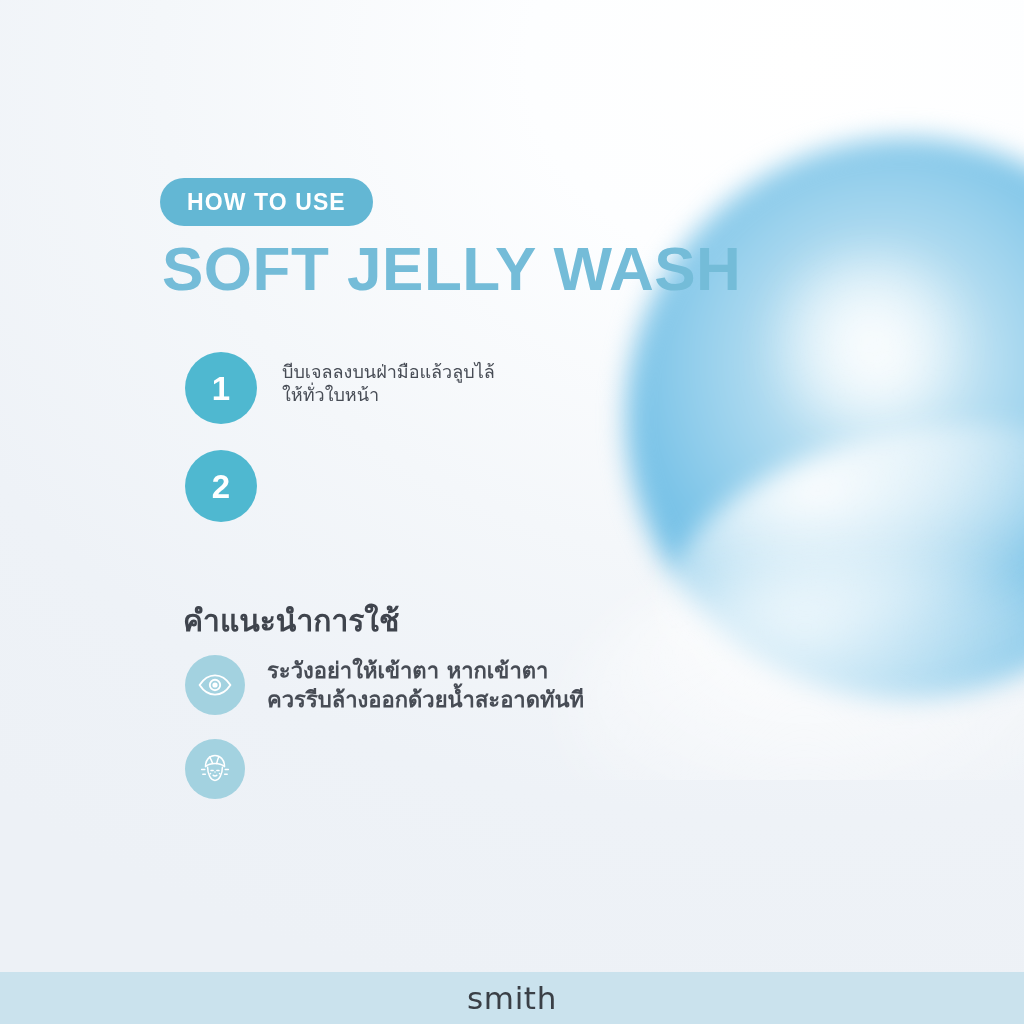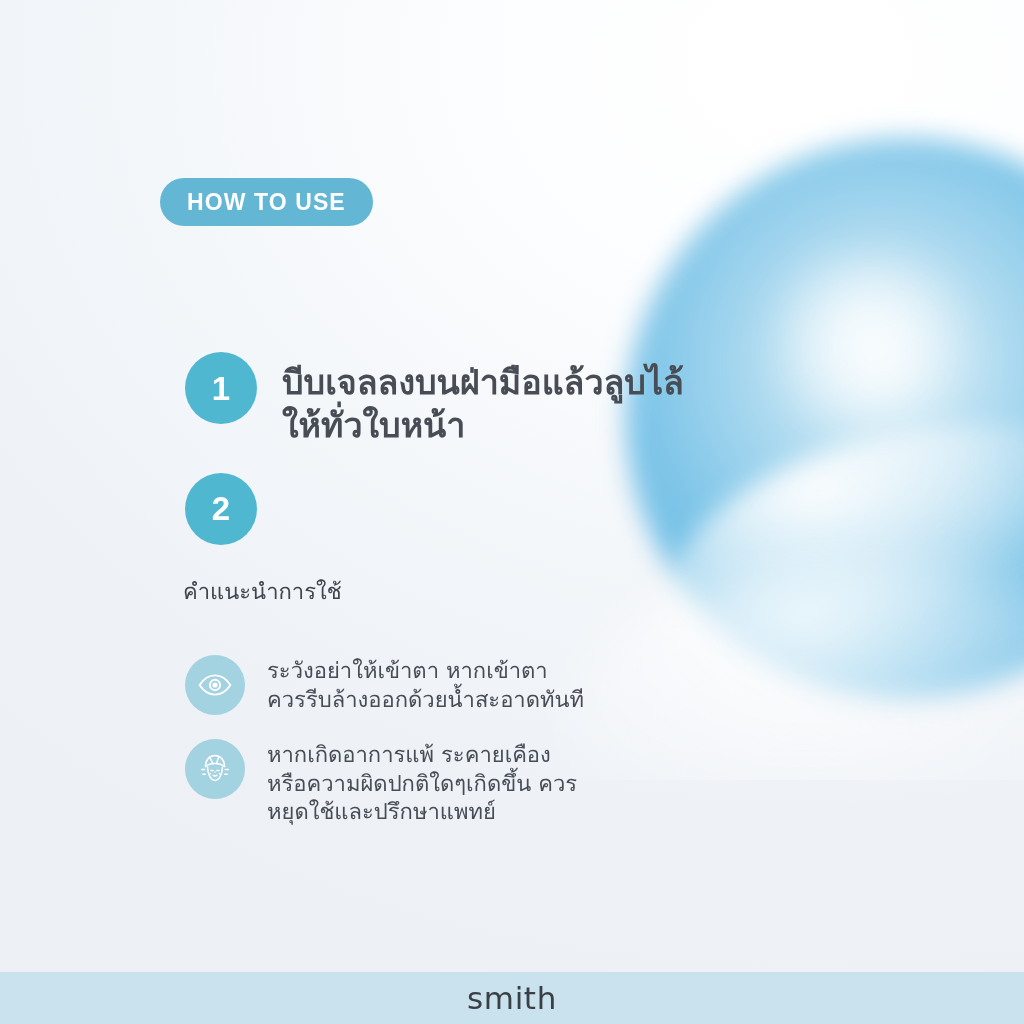--- a/index.html
+++ b/index.html
@@ -143,35 +143,35 @@
     justify-content: center;
     font-family: "Liberation Sans", sans-serif;
     font-size: 33px;
     font-weight: bold;
     line-height: 1;
   }
   .step-text {
     margin-left: 25px;
     padding-top: 9px;
     color: #474c55;
-    font-size: 34px;
-    font-weight: bold;
+    font-size: 18px;
+    font-weight: normal;
     line-height: 1.26;
     white-space: pre-line;
   }
 
   
   .caution-title {
     position: absolute;
     left: 23px;
-    top: 580px;
+    top: 604px;
     margin: 0;
     color: #3f444d;
-    font-size: 22px;
-    font-weight: normal;
+    font-size: 30px;
+    font-weight: bold;
     line-height: 1.1;
   }
   .cautions {
     position: absolute;
     left: 25px;
     top: 655px;
     width: 610px;
   }
   .caution {
     display: flex;
@@ -189,21 +189,21 @@
     justify-content: center;
   }
   .caution-icon svg {
     display: block;
   }
   .caution-text {
     margin-left: 22px;
     padding-top: 2px;
     color: #474c55;
     font-size: 22px;
-    font-weight: normal;
+    font-weight: bold;
     line-height: 1.3;
     white-space: pre-line;
   }
 
   
   .footer {
     position: absolute;
     left: 0;
     bottom: 0;
     width: 1024px;
@@ -230,20 +230,21 @@
     <div class="orb"></div>
     <div class="orb-glow"></div>
     <div class="orb-streak"></div>
     <div class="orb-soft-bottom"></div>
   </div>
 
   <div class="content">
 
     <div class="badge">HOW TO USE</div>
 
+    <h1 class="headline">SOFT JELLY WASH</h1>
 
     <div class="steps">
 
       <div class="step">
         <div class="step-circle">1</div>
         <div class="step-text">บีบเจลลงบนฝ่ามือแล้วลูบไล้
 ให้ทั่วใบหน้า</div>
       </div>
 
       <div class="step">
@@ -286,23 +287,20 @@
 
             <path d="M4.6 18.4 h3.2"></path>
             <path d="M28.2 18.4 h3.2"></path>
             <path d="M5.8 23.2 h2.6"></path>
             <path d="M27.6 23.2 h2.6"></path>
             <circle cx="13.4" cy="22.6" r="0.85" fill="#ffffff" stroke="none"></circle>
             <circle cx="22.6" cy="22.6" r="0.85" fill="#ffffff" stroke="none"></circle>
             <circle cx="18" cy="21.0" r="0.75" fill="#ffffff" stroke="none"></circle>
           </svg>
         </div>
-        <div class="caution-text">หากเกิดอาการแพ้ ระคายเคือง
-หรือความผิดปกติใดๆเกิดขึ้น ควร
-หยุดใช้และปรึกษาแพทย์</div>
       </div>
 
     </div>
   </div>
 
   <div class="footer">
     <span class="footer-brand">smith</span>
   </div>
 
 </div>

